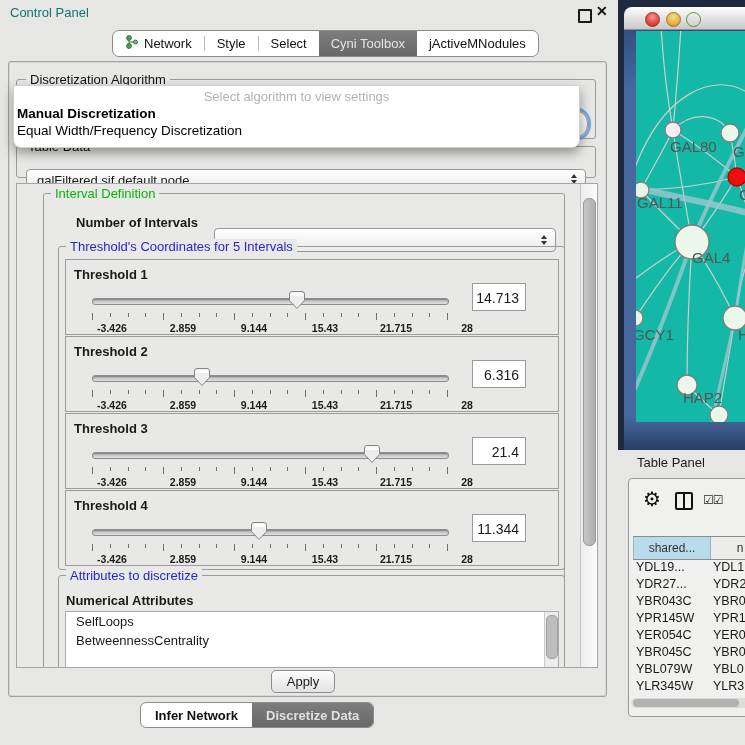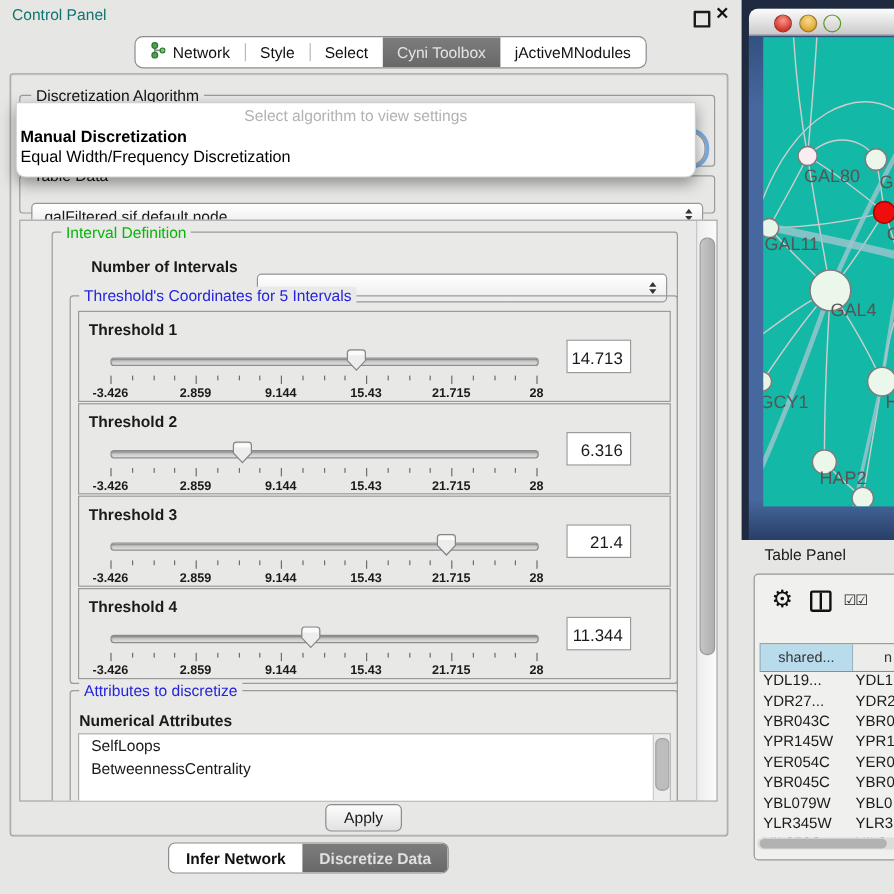--- a/index.html
+++ b/index.html
@@ -39,21 +39,21 @@
   .vsb{position:absolute;right:0;top:0;bottom:0;width:16px;background:linear-gradient(90deg,#ededed,#fbfbfb);border-left:1px solid #c7c7c7;}
   .vsb-thumb{position:absolute;left:2px;width:11px;background:linear-gradient(90deg,#c6c6c6,#aeaeae);border:1px solid #9a9a9a;border-radius:6px;}
   .thresh-panel{position:absolute;left:48px;width:492px;height:74px;border:1px solid #9b9b9b;background:#e8e8e6;}
   .tlabel{position:absolute;left:8px;top:7px;font-size:13px;font-weight:bold;}
   .sliderzone{position:absolute;left:26px;top:30px;width:355px;height:42px;}
   .track{position:absolute;left:0;top:8px;width:100%;height:5px;border-radius:3px;border:1px solid #8d8d8d;
          background:linear-gradient(#a6a6a6,#cdcdcd 55%,#dedede);box-shadow:inset 0 1px 1px rgba(0,0,0,.22);}
   .thumb{position:absolute;top:0;width:18px;height:20px;z-index:3;}
   .tick{position:absolute;top:23px;width:1px;height:4px;background:#6d6d6d;}
   .tick.major{height:7px;}
-  .ticklabel{position:absolute;top:32px;transform:translateX(-50%);font-size:10.5px;font-weight:bold;color:#1a1a1a;white-space:nowrap;}
+  .ticklabel{position:absolute;top:32px;transform:translateX(-50%);font-size:10.5px;font-weight:bold;color:#1a1a1a;white-space:nowrap;margin-left:20px;}
   .valbox{position:absolute;left:406px;top:23px;width:54px;height:28px;background:#fff;border:1px solid #9a9a9a;
           font-size:14px;text-align:right;line-height:28px;padding-right:6px;box-sizing:border-box;}
   .boldlbl{position:absolute;font-size:13px;font-weight:bold;}
   .listbox{position:absolute;left:48px;top:427px;width:492px;height:56px;background:#fff;border:1px solid #ababab;overflow:hidden;}
   .listbox-items div{height:19px;line-height:19px;font-size:13px;padding-left:10px;}
   .lb-vsb{position:absolute;right:0;top:0;bottom:0;width:13px;background:#ececec;border-left:1px solid #ccc;}
   .lb-thumb{position:absolute;left:1px;top:3px;width:10px;height:42px;background:#bdbdbd;border:1px solid #a0a0a0;border-radius:5px;}
   .applybtn{position:absolute;left:271px;top:670px;width:62px;height:21px;background:linear-gradient(#fdfdfd,#e2e2e2);
             border:1px solid #8d8d8d;border-radius:5px;font-size:13px;display:flex;align-items:center;justify-content:center;}
   .bottomtabs{position:absolute;left:140px;top:702px;height:24px;display:inline-flex;align-items:stretch;

